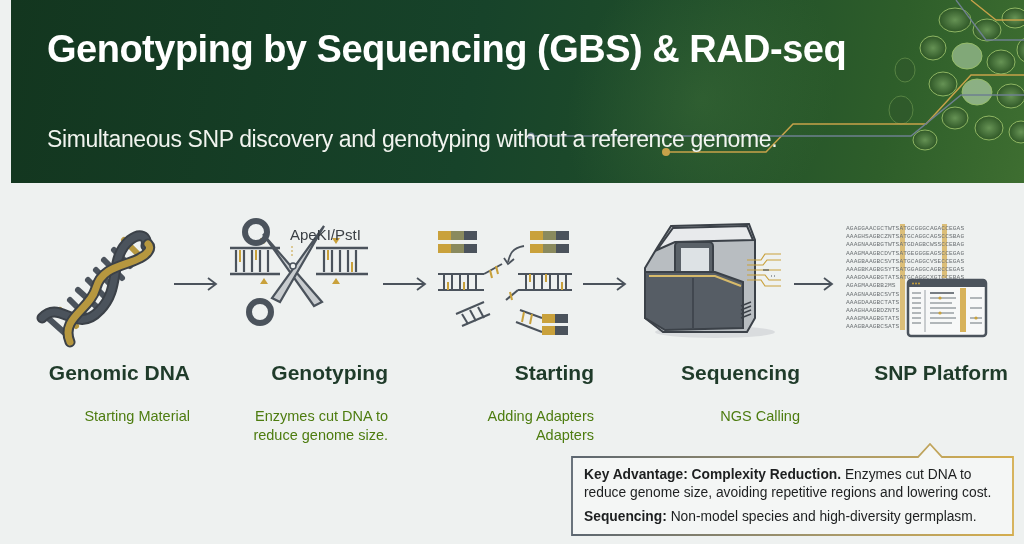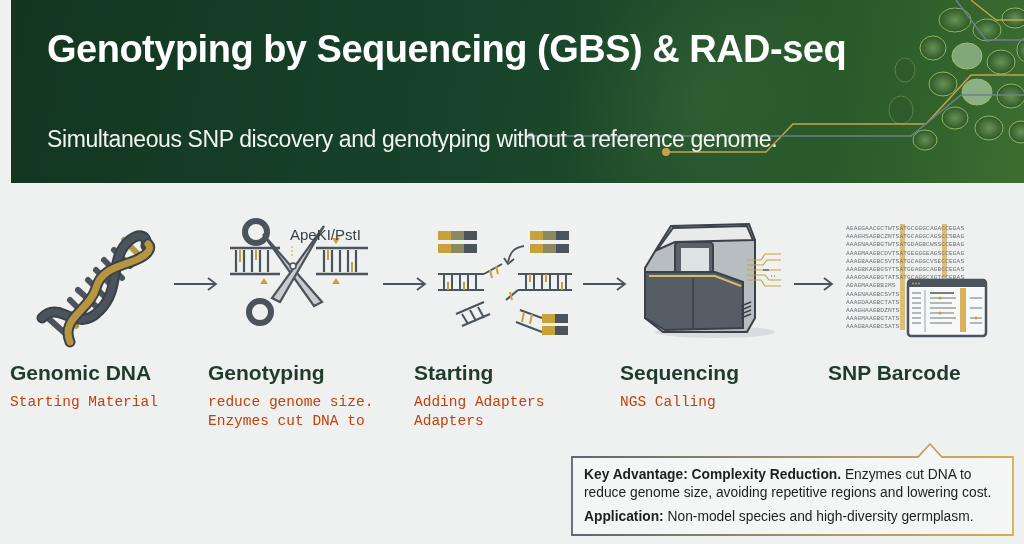--- a/index.html
+++ b/index.html
@@ -17,23 +17,23 @@
   }
   .header .cells { position: absolute; right: 0; top: 0; width: 330px; height: 159px; }
   .title {
     position: absolute; left: 36px; top: 28px; color: #ffffff;
     font-size: 38px; font-weight: bold; letter-spacing: -0.5px; white-space: nowrap;
   }
   .subtitle {
     position: absolute; left: 36px; top: 82px; color: #f1f4ef;
     font-size: 23px; letter-spacing: -0.4px; white-space: nowrap; margin-top: 44px;
   }
-  .step { position: absolute; text-align: left; }
+  .step { position: absolute; text-align: right; }
   .step-title { color: #1f3b2a; font-size: 21px; font-weight: bold; white-space: nowrap; }
-  .step-desc { color: #c2410c; font-size: 14.5px; line-height: 19px; margin-top: 8px; font-family: Liberation Mono, monospace; }
+  .step-desc { color: #4d7c0f; font-size: 14.5px; line-height: 19px; margin-top: 22px; }
   .icon { position: absolute; }
   .arrow { position: absolute; }
   .note {
     position: absolute; left: 570px; top: 456px; width: 442px; height: 93px;
   }
   .note svg { position: absolute; left: 0; top: -16px; }
   .note-text {
     position: absolute; left: 14px; top: 10px; width: 420px;
     font-size: 13.8px; line-height: 18px; color: #1d1f20;
   }
@@ -305,49 +305,49 @@
 
 <div class="step" style="left:10px;top:361px;width:180px">
   <div class="step-title">Genomic DNA</div>
   <div class="step-desc">
     <div>Starting Material</div>
   </div>
 </div>
 <div class="step" style="left:208px;top:361px;width:180px">
   <div class="step-title">Genotyping</div>
   <div class="step-desc">
+    <div>Enzymes cut DNA to</div>
     <div>reduce genome size.</div>
-    <div>Enzymes cut DNA to</div>
   </div>
 </div>
 <div class="step" style="left:414px;top:361px;width:180px">
   <div class="step-title">Starting</div>
   <div class="step-desc">
     <div>Adding Adapters</div>
     <div>Adapters</div>
   </div>
 </div>
 <div class="step" style="left:620px;top:361px;width:180px">
   <div class="step-title">Sequencing</div>
   <div class="step-desc">
     <div>NGS Calling</div>
   </div>
 </div>
 <div class="step" style="left:828px;top:361px;width:180px">
-  <div class="step-title">SNP Barcode</div>
+  <div class="step-title">SNP Platform</div>
 </div>
 
 <div class="note">
   <svg width="446" height="98" viewBox="0 0 446 98">
     <defs>
       <linearGradient id="bg1" x1="0" x2="1" y1="0" y2="0">
         <stop offset="0%" stop-color="#5c6670"></stop>
         <stop offset="60%" stop-color="#a99a6a"></stop>
         <stop offset="100%" stop-color="#d4ad4e"></stop>
       </linearGradient>
     </defs>
     <path d="M2,17 L348,17 L360,4 L372,17 L443,17 L443,95 L2,95 Z" fill="#f4f6f5" stroke="url(#bg1)" stroke-width="1.8"></path>
   </svg>
   <div class="note-text">
     <div><b>Key Advantage: Complexity Reduction.</b><span> Enzymes cut DNA to reduce genome size, avoiding repetitive regions and lowering cost.</span></div>
-    <div class="note-app"><b>Application:</b><span> Non-model species and high-diversity germplasm.</span></div>
+    <div class="note-app"><b>Sequencing:</b><span> Non-model species and high-diversity germplasm.</span></div>
   </div>
 </div>
 
 </body></html>

